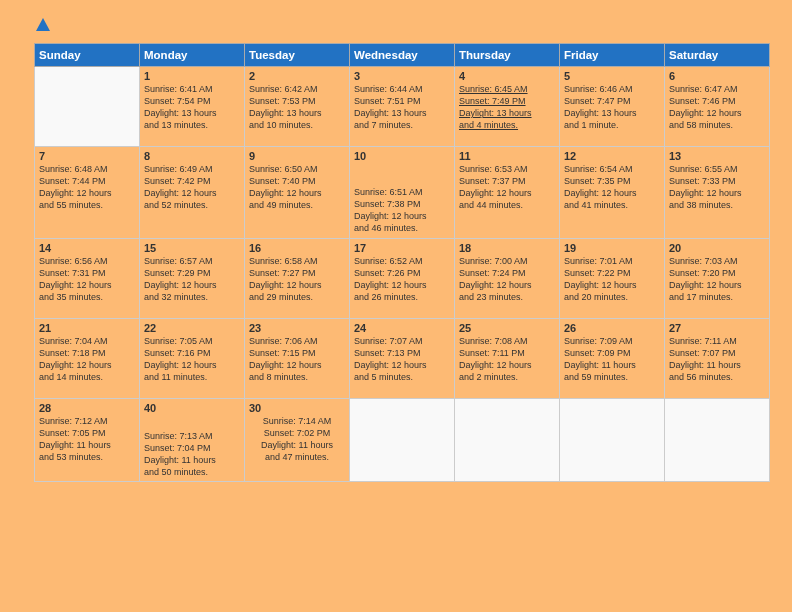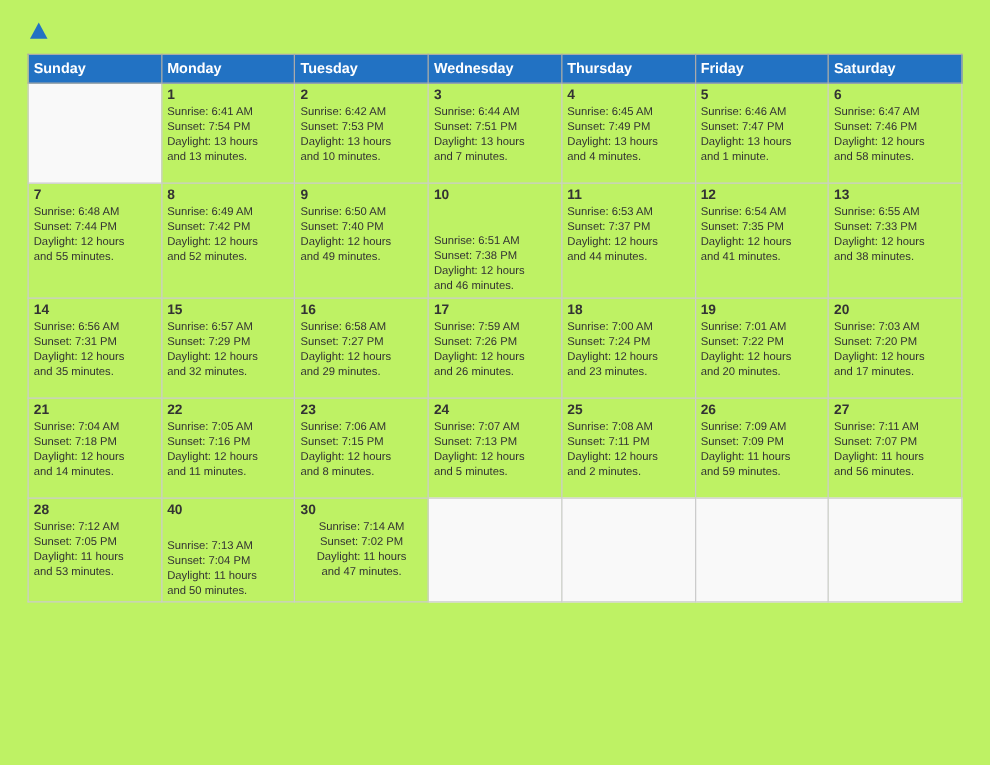--- a/index.html
+++ b/index.html
@@ -6,22 +6,22 @@
     body {
       font-family: Arial, sans-serif;
       background: #fff;
       width: 792px;
       height: 612px;
       overflow: hidden;
     }
     .page {
       width: 792px;
       height: 612px;
-      padding: 18px 22px 14px 22px;
-      background: #bef264;
+      padding: 18px 22px 14px 34px;
+      background: #fdba74;
     }
     .header {
       display: flex;
       justify-content: space-between;
       align-items: flex-start;
       margin-bottom: 10px;
     }
     .logo {
       display: flex;
       flex-direction: column;
@@ -145,21 +145,21 @@
           </td>
           <td>
             <div class="day-number">3</div>
             <div class="day-info" style="white-space: pre-line;">Sunrise: 6:44 AM
 Sunset: 7:51 PM
 Daylight: 13 hours
 and 7 minutes.</div>
           </td>
           <td>
             <div class="day-number">4</div>
-            <div class="day-info" style="white-space: pre-line;">Sunrise: 6:45 AM
+            <div class="day-info" style="white-space: pre-line; text-decoration: underline;">Sunrise: 6:45 AM
 Sunset: 7:49 PM
 Daylight: 13 hours
 and 4 minutes.</div>
           </td>
           <td>
             <div class="day-number">5</div>
             <div class="day-info" style="white-space: pre-line;">Sunrise: 6:46 AM
 Sunset: 7:47 PM
 Daylight: 13 hours
 and 1 minute.</div>
@@ -240,21 +240,21 @@
           </td>
           <td>
             <div class="day-number">16</div>
             <div class="day-info" style="white-space: pre-line;">Sunrise: 6:58 AM
 Sunset: 7:27 PM
 Daylight: 12 hours
 and 29 minutes.</div>
           </td>
           <td>
             <div class="day-number">17</div>
-            <div class="day-info" style="white-space: pre-line;">Sunrise: 7:59 AM
+            <div class="day-info" style="white-space: pre-line;">Sunrise: 6:52 AM
 Sunset: 7:26 PM
 Daylight: 12 hours
 and 26 minutes.</div>
           </td>
           <td>
             <div class="day-number">18</div>
             <div class="day-info" style="white-space: pre-line;">Sunrise: 7:00 AM
 Sunset: 7:24 PM
 Daylight: 12 hours
 and 23 minutes.</div>

